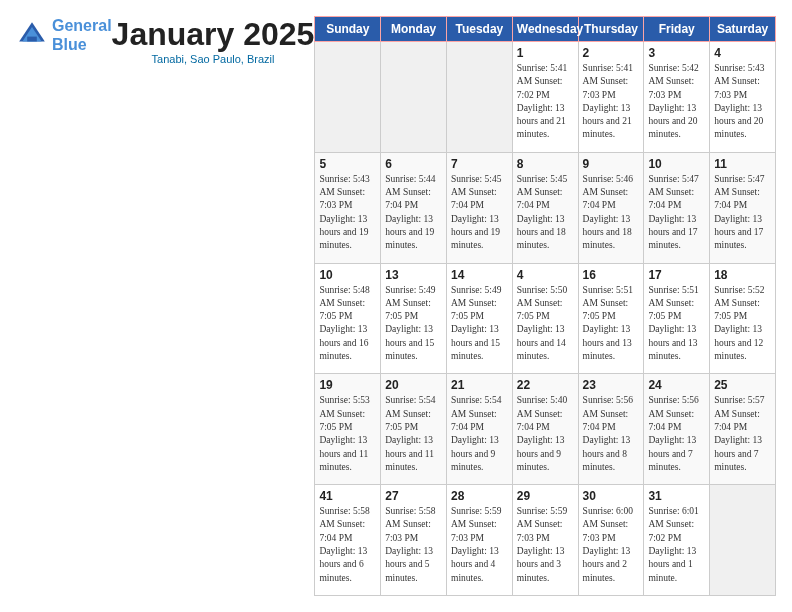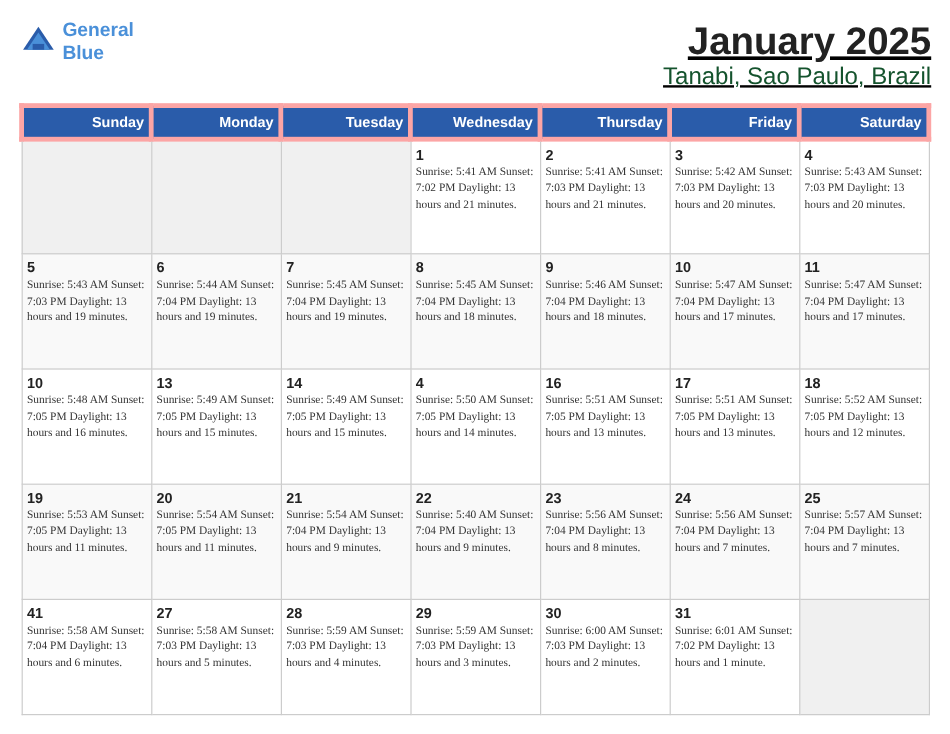--- a/index.html
+++ b/index.html
@@ -8,21 +8,21 @@
       background: #fff;
       width: 792px;
       height: 612px;
       overflow: hidden;
     }
     .page {
       width: 792px;
       height: 612px;
       padding: 16px;
       display: flex;
-      flex-direction: column;
+      flex-direction: row;
     }
     .header {
       display: flex;
       justify-content: space-between;
       align-items: flex-start;
       margin-bottom: 10px;
     }
     .logo {
       display: flex;
       align-items: center;
@@ -35,47 +35,46 @@
       line-height: 1.2;
     }
     .logo-text span {
       color: #4a90d9;
     }
     .logo-icon {
       width: 32px;
       height: 32px;
     }
     .title-block {
-      text-align: right;
-      text-decoration: underline;
+      text-align: center;
     }
     .title-block h1 {
       font-size: 32px;
       font-weight: bold;
       color: #222;
     }
     .title-block h2 {
-      font-size: 20px;
-      color: #14532d;
+      font-size: 11px;
+      color: #0369a1;
       font-weight: normal;
     }
     .calendar {
       flex: 1;
       border: 1px solid #ccc;
       border-collapse: collapse;
       width: 100%;
       table-layout: fixed;
     }
     .calendar th {
       background: #2a5caa;
       color: #fff;
       font-size: 12px;
       padding: 5px 4px;
-      text-align: right;
-      border: 4px solid #fca5a5;
+      text-align: center;
+      border: 1px solid #fca5a5;
     }
     .calendar td {
       border: 1px solid #ccc;
       vertical-align: top;
       padding: 4px;
       height: 84px;
       background: #fff;
     }
     .calendar tr:nth-child(even) td {
       background: #f9f9f9;

